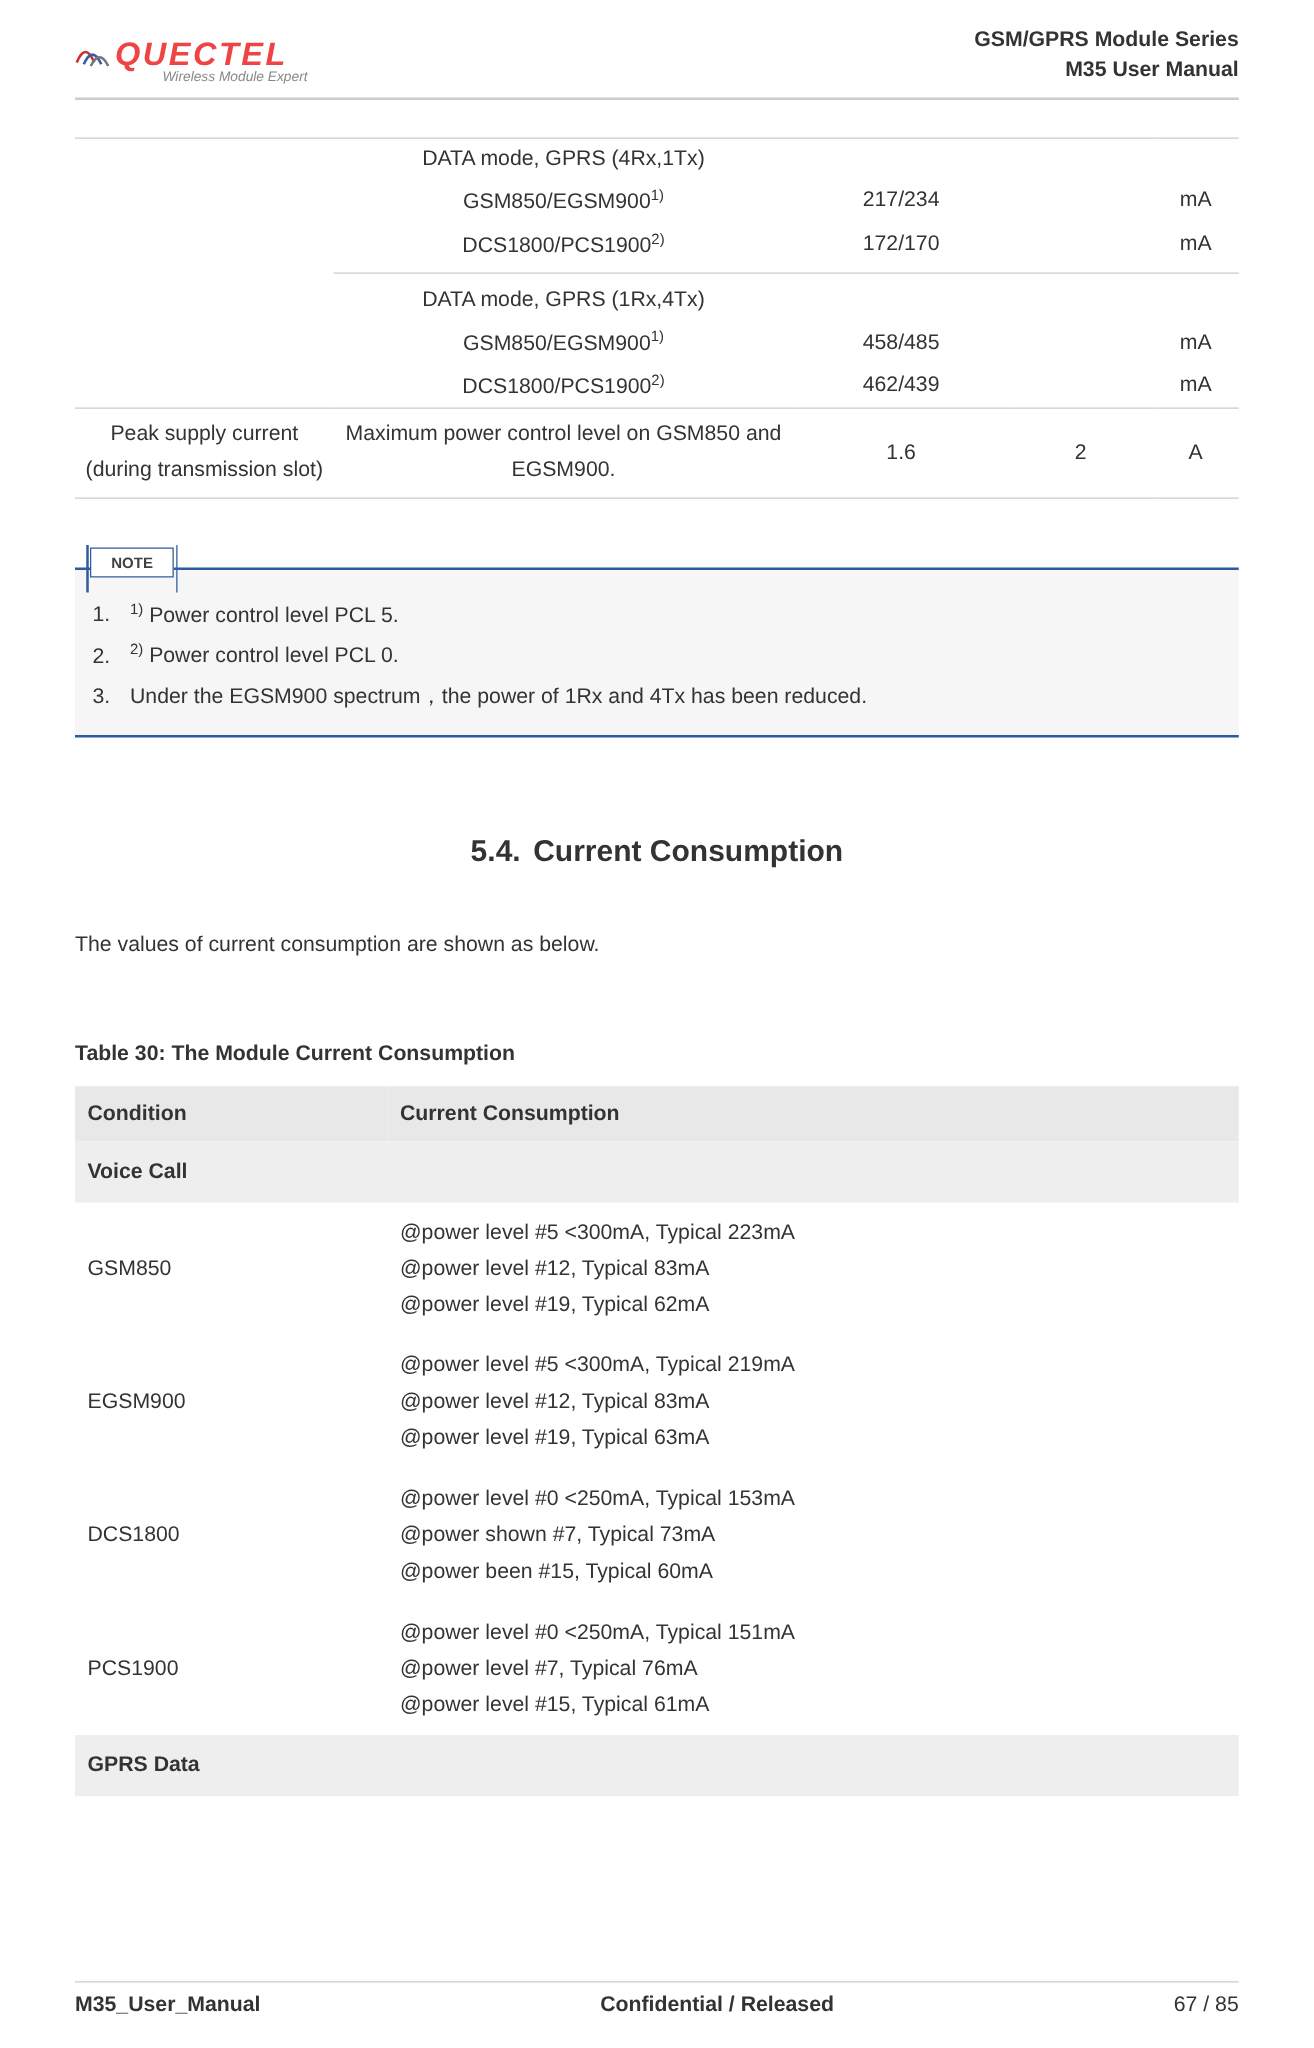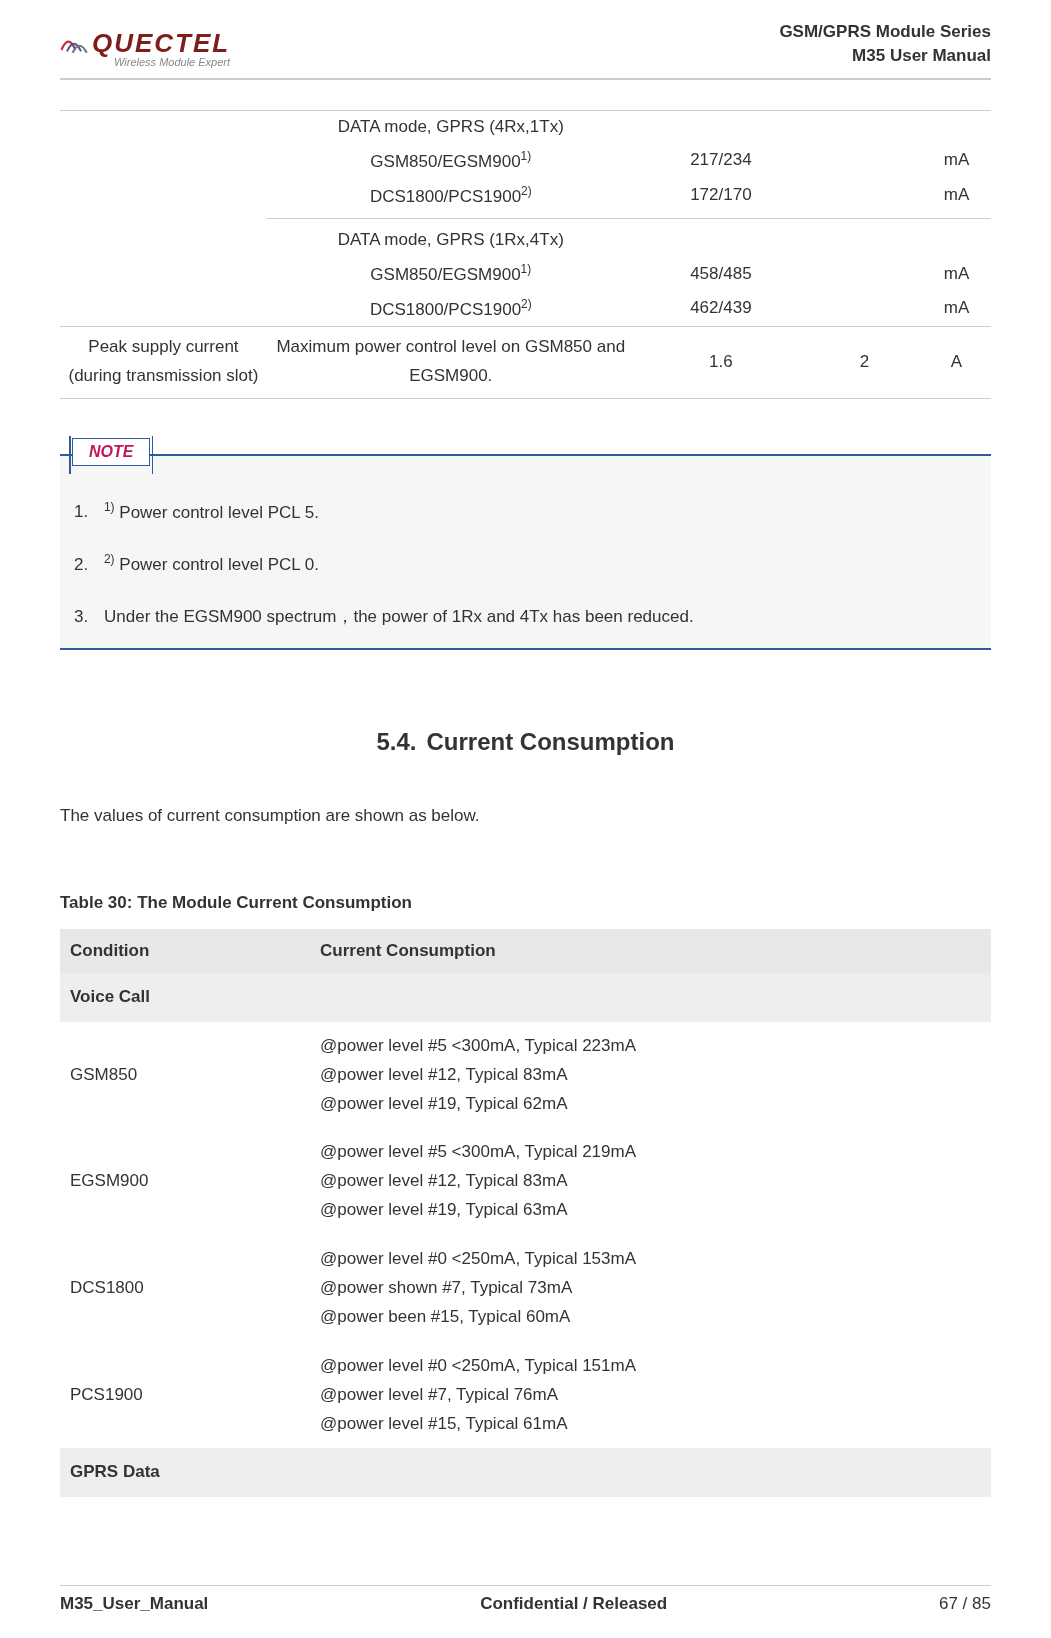--- a/index.html
+++ b/index.html
@@ -36,27 +36,27 @@
     .logo-wave {
       display: inline-block;
       width: 28px;
       height: 28px;
     }
     .logo-text {
       font-size: 26px;
       font-weight: 900;
       letter-spacing: 2px;
       font-style: italic;
-      color: #7f1d1d;
+      color: #ef4444;
     }
     .logo-sub {
       font-size: 11px;
       color: #888;
       font-style: italic;
-      margin-left: 54px;
+      margin-left: 70px;
       margin-top: -3px;
     }
     .header-right {
       text-align: right;
       font-weight: bold;
       font-size: 17px;
       line-height: 1.4;
     }
     
     .top-table {
@@ -94,23 +94,22 @@
       position: relative;
     }
     .note-tab {
       position: absolute;
       top: -16px;
       left: 12px;
       background: #fff;
       border: 1.5px solid #2e5a9e;
       padding: 4px 16px;
       font-weight: bold;
-      color: #be185d;
-      font-size: 16px;
-      font-style: italic;
+      color: #404040;
+      font-size: 12px;
     }
     .note-tab::before, .note-tab::after {
       content: '';
       position: absolute;
       top: -3px;
       width: 1.5px;
       height: 38px;
       background: #2e5a9e;
     }
     .note-tab::before { left: -4px; }
@@ -123,21 +122,20 @@
       font-size: 17px;
       line-height: 1.9;
     }
     .note-body ol {
       list-style: none;
       padding-left: 0;
     }
     .note-body li {
       padding-left: 36px;
       text-indent: -36px;
-      margin-top: 20px;
     }
     .note-body .num { display: inline-block; width: 30px; text-indent: 0;}
     
     .section-heading {
       font-size: 24px;
       font-weight: bold;
       margin-top: 78px;
       margin-bottom: 46px;
       display: flex;
       gap: 10px;

